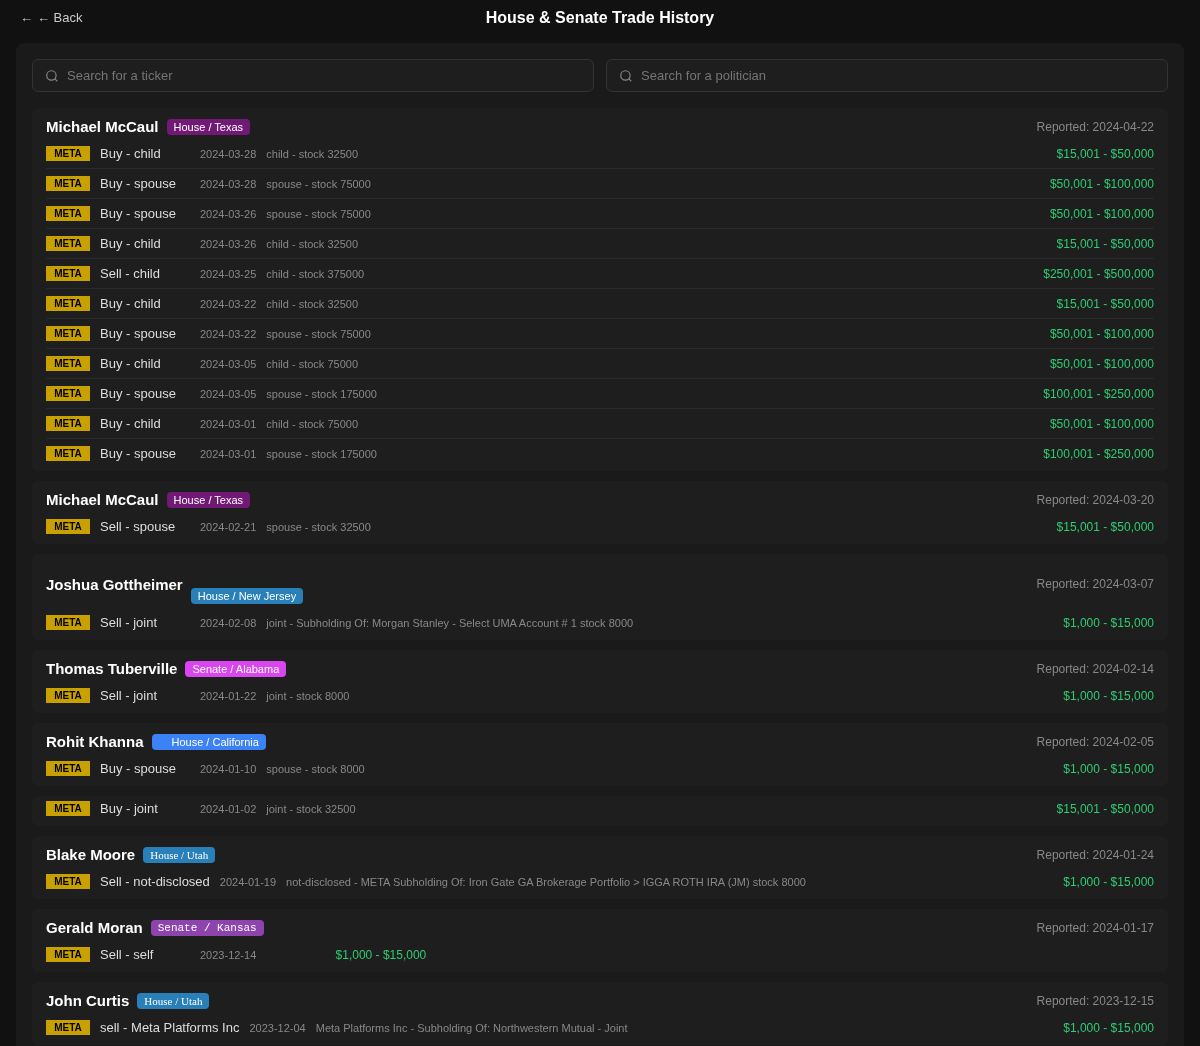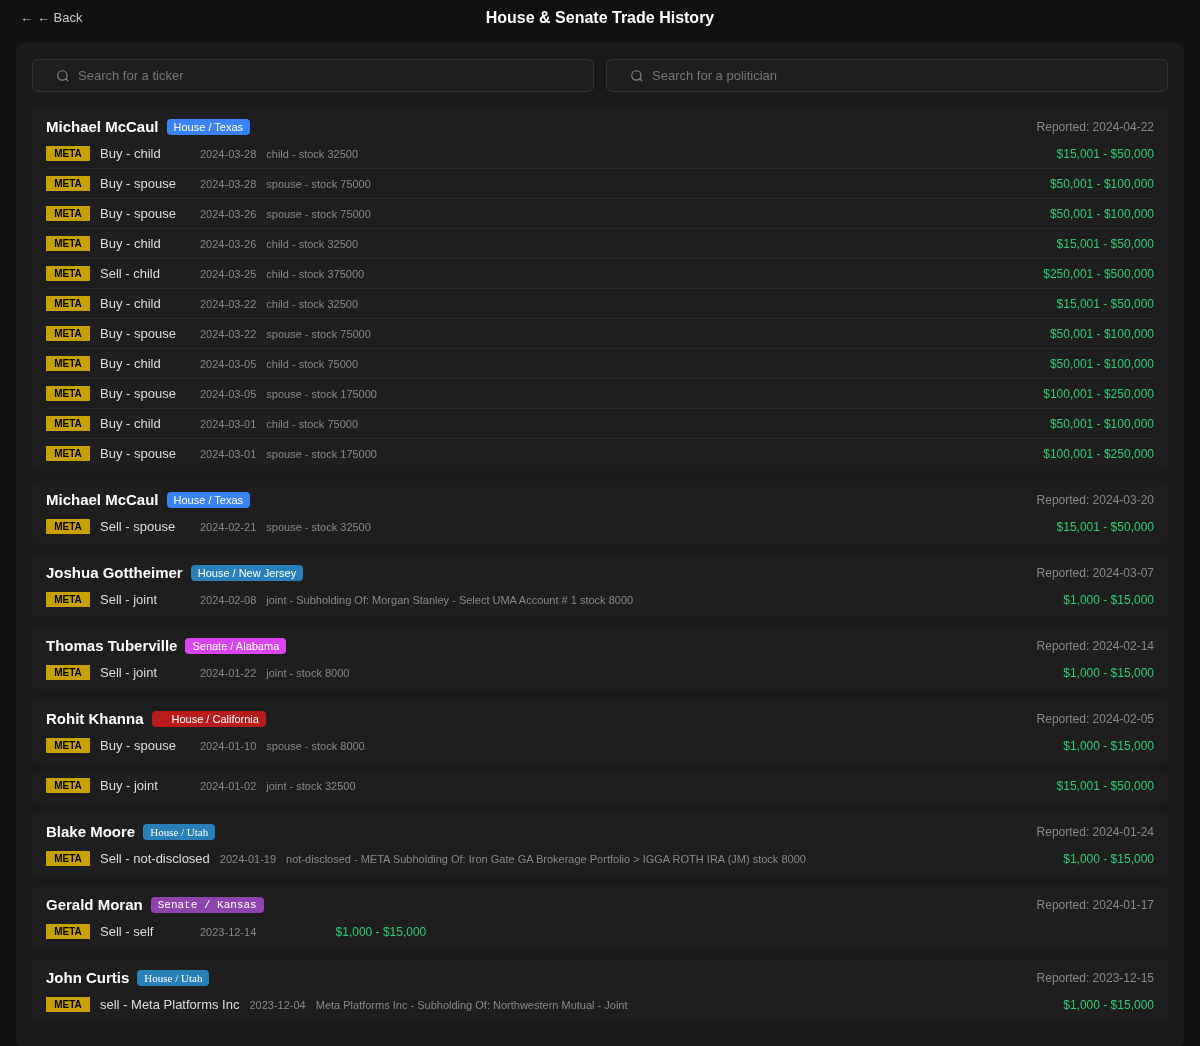--- a/index.html
+++ b/index.html
@@ -44,21 +44,21 @@
       gap: 12px;
       margin-bottom: 16px;
     }
     .search-box {
       flex: 1;
       display: flex;
       align-items: center;
       background: #1e1e1e;
       border: 1px solid #333;
       border-radius: 6px;
-      padding: 8px 23px;
+      padding: 8px 12px;
       gap: 8px;
     }
     .search-box input {
       background: transparent;
       border: none;
       outline: none;
       color: #aaa;
       font-size: 13px;
       width: 100%;
     }
@@ -84,24 +84,24 @@
       color: #fff;
     }
     .politician-badge {
       display: inline-block;
       padding: 2px 7px;
       border-radius: 4px;
       font-size: 11px;
       font-weight: 500;
       margin-left: 8px;
     }
-    .badge-texas { background: #3b82f6; color: #fff; }
-    .badge-newjersey { background: #2980b9; color: #fff; }
+    .badge-texas { background: #701a75; color: #fff; }
+    .badge-newjersey { background: #2980b9; color: #fff; margin-top: 24px; }
     .badge-alabama { background: #d946ef; color: #fff; }
-    .badge-california { background: #b91c1c; color: #fff; padding-left: 20px; }
+    .badge-california { background: #3b82f6; color: #fff; padding-left: 20px; }
     .badge-oklahoma { background: #2980b9; color: #fff; }
     .badge-utah { background: #2980b9; color: #fff; font-family: Liberation Serif, serif; }
     .badge-kansas { background: #8e44ad; color: #fff; font-family: Liberation Mono, monospace; }
     .reported-date {
       font-size: 12px;
       color: #888;
     }
     .trade-row {
       display: flex;
       align-items: center;

